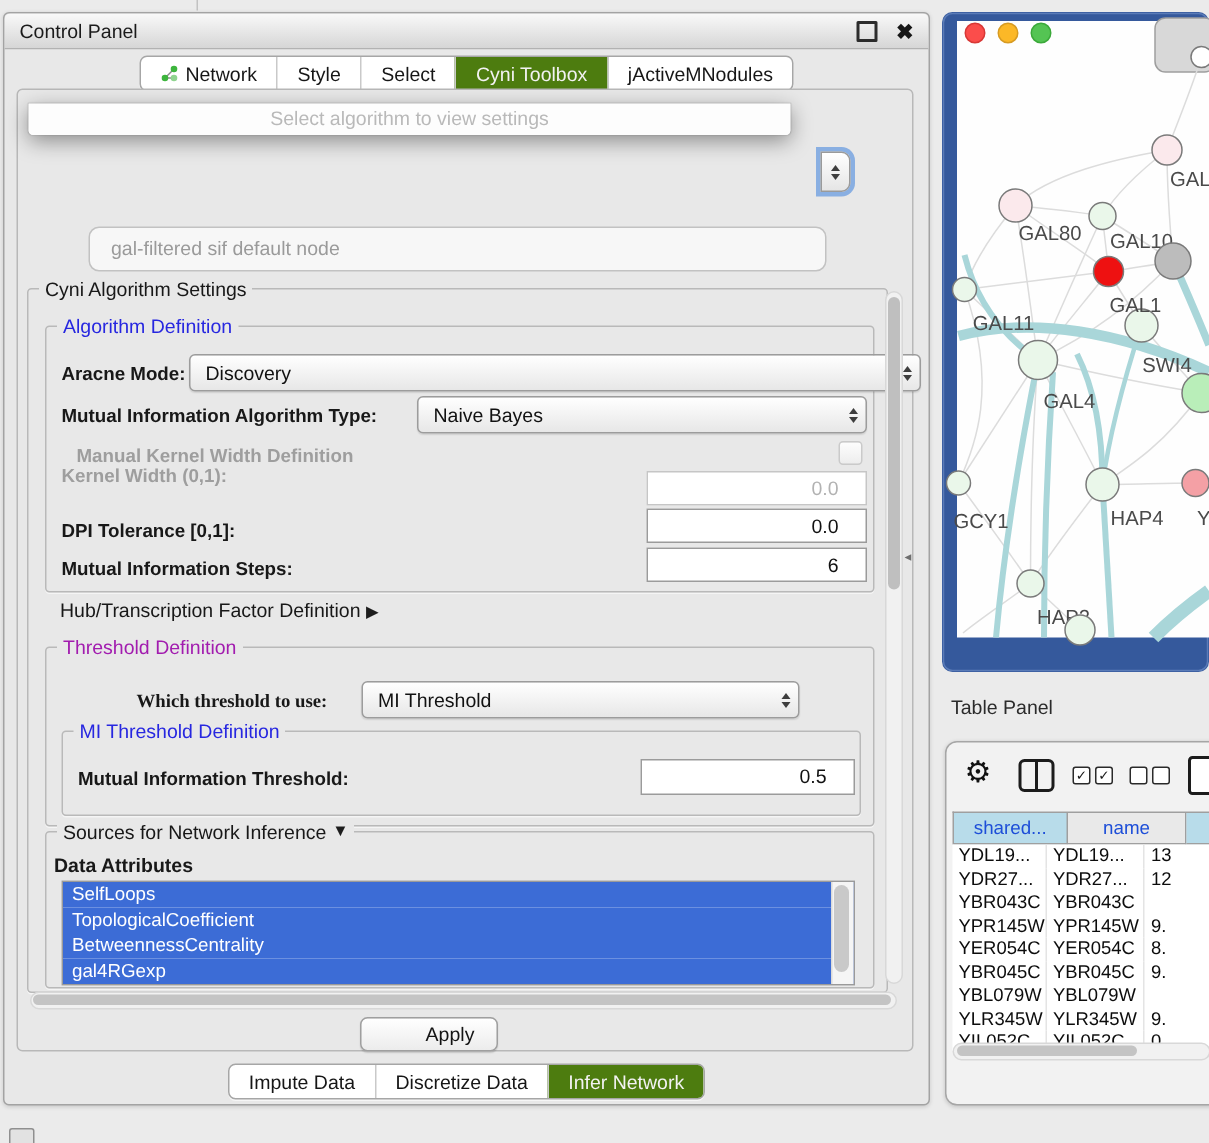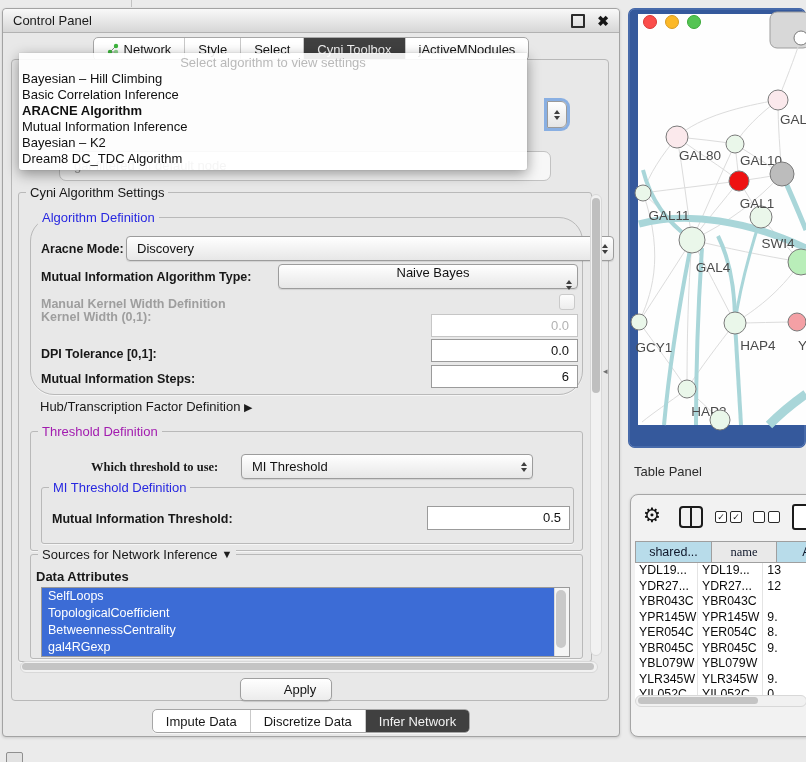--- a/index.html
+++ b/index.html
@@ -16,21 +16,21 @@
   #cp-titlebar .spacer{flex:1;}
   #float-btn{width:10px;height:10px;border:2px solid #2c2c2c;border-radius:1px;margin-right:12px;}
   #close-btn{font-size:14px;font-weight:bold;color:#161616;line-height:14px;}
 
   
   .tabrow{position:absolute;left:0;right:0;display:flex;justify-content:center;}
   .segctl{display:flex;background:#fff;border:1px solid #a6a6a6;border-radius:5px;height:22px;
     font-size:13px;color:#161616;overflow:hidden;box-shadow:0 1px 0 rgba(255,255,255,.6);}
   .seg{display:flex;align-items:center;gap:5px;padding:0 13px;border-left:1px solid #c9c9c9;white-space:nowrap;}
   .seg:first-child{border-left:none;justify-content:center;}
-  .seg.sel{background:#404040;color:#f2f2f2;justify-content:center;}
+  .seg.sel{background:#4d7c0f;color:#f2f2f2;justify-content:center;}
   #top-tabs-row{top:28px;}
   #bottom-tabs-row{top:700px;}
 
   
   #cp-body{position:absolute;left:8px;top:50px;width:596px;height:640px;background:#e8e8e8;
     border:1px solid #b8b8b8;border-radius:4px;}
 
   
   .group{position:absolute;border:1px solid #b9b9b9;border-radius:3px;box-shadow:0 1px 0 rgba(255,255,255,.55);}
   .legend{position:absolute;top:-8px;left:7px;background:#e8e8e8;padding:0 4px;font-size:13px;
@@ -43,21 +43,21 @@
   .lbl.dis{color:#9e9e9e;font-weight:bold;}
 
   .combo{position:absolute;display:flex;align-items:center;border:1px solid #9c9c9c;border-radius:4px;
     background:linear-gradient(#ffffff,#e7e7e7);font-size:13px;color:#111;padding-left:10px;
     box-sizing:border-box;box-shadow:0 1px 1px rgba(0,0,0,.1);}
   .combo .arrows{margin-left:auto;width:17px;display:flex;flex-direction:column;align-items:center;gap:2px;}
   .tri-up{width:0;height:0;border-left:3.5px solid transparent;border-right:3.5px solid transparent;border-bottom:4.5px solid #3e3e3e;}
   .tri-down{width:0;height:0;border-left:3.5px solid transparent;border-right:3.5px solid transparent;border-top:4.5px solid #3e3e3e;}
 
   .field{position:absolute;background:#fff;border:1px solid #9b9b9b;font-size:13px;text-align:right;
-    padding-right:8px;color:#111;box-sizing:border-box;line-height:21px;}
+    padding-right:18px;color:#111;box-sizing:border-box;line-height:21px;}
   .field.dis{border-color:#c6c6c6;color:#b2b2b2;}
 
   .checkbox{position:absolute;width:14px;height:14px;border:1px solid #cacaca;border-radius:3px;
     background:linear-gradient(#fdfdfd,#ededed);}
 
   .arrow-glyph{font-size:11px;color:#1d1d1d;}
 
   
   #attr-list{position:absolute;background:#fff;border:1px solid #9a9a9a;overflow:hidden;}
   .attr-item{height:17px;line-height:17px;padding-left:6px;font-size:12.5px;background:#3c6cd6;color:#fff;white-space:nowrap;}
@@ -68,21 +68,21 @@
   .vscroll{position:absolute;background:#f1f1f1;border:1px solid #d8d8d8;border-radius:7px;box-sizing:border-box;}
   .vthumb{position:absolute;left:1px;width:8px;background:#bfbfbf;border-radius:5px;}
   .hscroll{position:absolute;background:#f1f1f1;border:1px solid #d8d8d8;border-radius:7px;box-sizing:border-box;}
   .hthumb{position:absolute;top:1px;height:7px;background:#c4c4c4;border-radius:5px;}
 
   .btn{position:absolute;border:1px solid #9f9f9f;border-radius:5px;background:linear-gradient(#ffffff,#ececec);
     font-size:13px;color:#141414;display:flex;align-items:center;justify-content:center;
     box-shadow:0 1px 1px rgba(0,0,0,.15);padding-left:28px;}
 
   
-  #algo-popup{position:absolute;left:16px;top:44px;width:508px;background:rgba(255,255,255,.9);
+  #algo-popup{position:absolute;left:16px;top:60px;width:508px;background:rgba(255,255,255,.9);
     border-radius:0 0 3px 3px;box-shadow:0 4px 14px rgba(0,0,0,.4),0 0 1px rgba(0,0,0,.3);
     padding:2px 0 3px 0;z-index:30;}
   .dd-prompt{text-align:center;color:#b9b9b9;font-size:13px;height:16px;line-height:16px;}
   .dd-item{font-size:13px;height:16px;line-height:16px;padding-left:3px;color:#101010;white-space:nowrap;}
   .dd-item.sel{font-weight:bold;}
 
   
   #ghost-field{position:absolute;left:56px;top:142px;width:492px;height:30px;border:1px solid #c2c2c2;
     border-radius:7px;background:#f7f7f7;font-size:13px;color:#9a9a9a;line-height:28px;padding-left:14px;
     box-sizing:border-box;z-index:5;}
@@ -99,21 +99,21 @@
     border:1px solid #a6a6a6;border-radius:8px;box-shadow:0 1px 3px rgba(0,0,0,.18);}
   .tb-gear{position:absolute;left:12px;top:8px;font-size:20px;color:#111;line-height:24px;}
   .tb-cols{position:absolute;left:48px;top:11px;width:20px;height:18px;border:2px solid #1c1c1c;border-radius:4px;}
   .tb-cols:after{content:"";position:absolute;left:9px;top:0;width:2px;height:18px;background:#1c1c1c;}
   .cb-pair{position:absolute;top:16px;display:flex;gap:3px;}
   .cb{width:10px;height:10px;border:1.5px solid #2a2a2a;border-radius:2px;font-size:9px;line-height:10px;
     text-align:center;color:#1a1a1a;background:#fff;}
   .tb-doc{position:absolute;left:161px;top:9px;width:16px;height:22px;border:2px solid #1c1c1c;border-radius:3px;background:#fff;}
   #table-header{position:absolute;left:4px;top:46px;display:flex;height:21px;border-top:1px solid #9f9f9f;border-left:1px solid #9f9f9f;}
   .th{height:21px;border-right:1px solid #9f9f9f;border-bottom:1px solid #9f9f9f;display:flex;align-items:center;
-    justify-content:center;font-size:12.5px;color:#0f172a;box-sizing:border-box;}
+    justify-content:center;font-size:12.5px;color:#1d4ed8;box-sizing:border-box;}
   .th.blue{background:#b8dcea;}
   .th.gray{background:#e9e9e9;}
   #table-body{position:absolute;left:4px;top:68px;width:178px;height:138px;overflow:hidden;background:#fff;}
   .trow{display:flex;height:15.5px;align-items:center;font-size:12.3px;color:#0c0c0c;}
   .tc{padding-left:4px;white-space:nowrap;overflow:hidden;box-sizing:border-box;border-right:1px solid #e4e4e4;height:100%;line-height:15.5px;}
   .tc1{width:76px;}.tc2{width:79px;}.tc3{width:60px;border-right:none;}
 
   #dock-icon{position:absolute;left:6px;top:752px;width:15px;height:12px;border:1px solid #8f8f8f;
     background:#e2e2e2;border-radius:2px;}
   #top-hairline{position:absolute;left:131px;top:0;width:1px;height:7px;background:#c2c2c2;}
@@ -161,44 +161,44 @@
         </div>
     </div>
 
     <div id="cp-body">
 
       <div class="group" style="left:6px;top:132px;width:572px;height:468px;">
         <span class="legend">
             <span>Cyni Algorithm Settings</span>
           </span>
 
-        <div class="group" style="left:11px;top:24px;width:551px;height:176px;border-radius:24px;">
+        <div class="group" style="left:11px;top:24px;width:551px;height:176px;">
           <span class="legend blue">
               <span>Algorithm Definition</span>
             </span>
 
           <span class="lbl b" style="left:10px;top:24px;">Aracne Mode:</span>
           <div class="combo" style="left:95px;top:18px;width:488px;height:25px;">
             <span>Discovery</span>
             <span class="arrows">
                 <span class="tri-up"></span>
                 <span class="tri-down"></span>
               </span>
           </div>
 
           <span class="lbl b" style="left:10px;top:52px;">Mutual Information Algorithm Type:</span>
-          <div class="combo" style="left:247px;top:46px;width:300px;height:25px;flex-direction:column;">
+          <div class="combo" style="left:247px;top:46px;width:300px;height:25px;">
             <span>Naive Bayes</span>
             <span class="arrows">
                 <span class="tri-up"></span>
                 <span class="tri-down"></span>
               </span>
           </div>
 
-          <span class="lbl dis" style="left:10px;top:79px;">Manual Kernel Width Definition</span>
+          <span class="lbl dis" style="left:20px;top:79px;">Manual Kernel Width Definition</span>
           <span class="checkbox" style="left:528px;top:76px;"></span>
 
           <span class="lbl dis" style="left:10px;top:92px;">Kernel Width (0,1):</span>
           <div class="field dis" style="left:400px;top:96px;width:147px;height:23px;">0.0</div>
 
           <span class="lbl b" style="left:10px;top:129px;">DPI Tolerance [0,1]:</span>
           <div class="field" style="left:400px;top:121px;width:147px;height:23px;">0.0</div>
 
           <span class="lbl b" style="left:10px;top:154px;">Mutual Information Steps:</span>
           <div class="field" style="left:400px;top:147px;width:147px;height:23px;">6</div>
@@ -263,28 +263,20 @@
     </div>
 
     <div id="ghost-field">gal-filtered sif default node</div>
     <div id="combo-stub">
       <span class="tri-up"></span>
       <span class="tri-down"></span>
     </div>
 
     <div id="algo-popup">
       <div class="dd-prompt">Select algorithm to view settings</div>
-      <div id="algo-items">
-          <div class="dd-item">Bayesian – Hill Climbing</div>
-          <div class="dd-item">Basic Correlation Inference</div>
-          <div class="dd-item sel">ARACNE Algorithm</div>
-          <div class="dd-item">Mutual Information Inference</div>
-          <div class="dd-item">Bayesian – K2</div>
-          <div class="dd-item">Dream8 DC_TDC Algorithm</div>
-        </div>
     </div>
 
     <div class="tabrow" id="bottom-tabs-row">
       <div class="segctl" id="bottom-tabs">
           <div class="seg">
             <span>Impute Data</span>
           </div>
           <div class="seg">
             <span>Discretize Data</span>
           </div>
@@ -387,21 +379,21 @@
       <span class="cb">✓</span>
     </div>
     <div class="cb-pair" style="left:122px;">
       <span class="cb"></span>
       <span class="cb"></span>
     </div>
     <div class="tb-doc"></div>
 
     <div id="table-header">
       <div class="th blue tc1h" style="width:76px;">shared...</div>
-      <div class="th gray" style="width:65px;font-family:Liberation Serif, serif;">name</div>
+      <div class="th gray" style="width:79px;">name</div>
       <div class="th blue" style="width:60px;">A</div>
     </div>
     <div id="table-body">
         <div class="trow">
           <div class="tc tc1">YDL19...</div>
           <div class="tc tc2">YDL19...</div>
           <div class="tc tc3">13</div>
         </div>
         <div class="trow">
           <div class="tc tc1">YDR27...</div>

